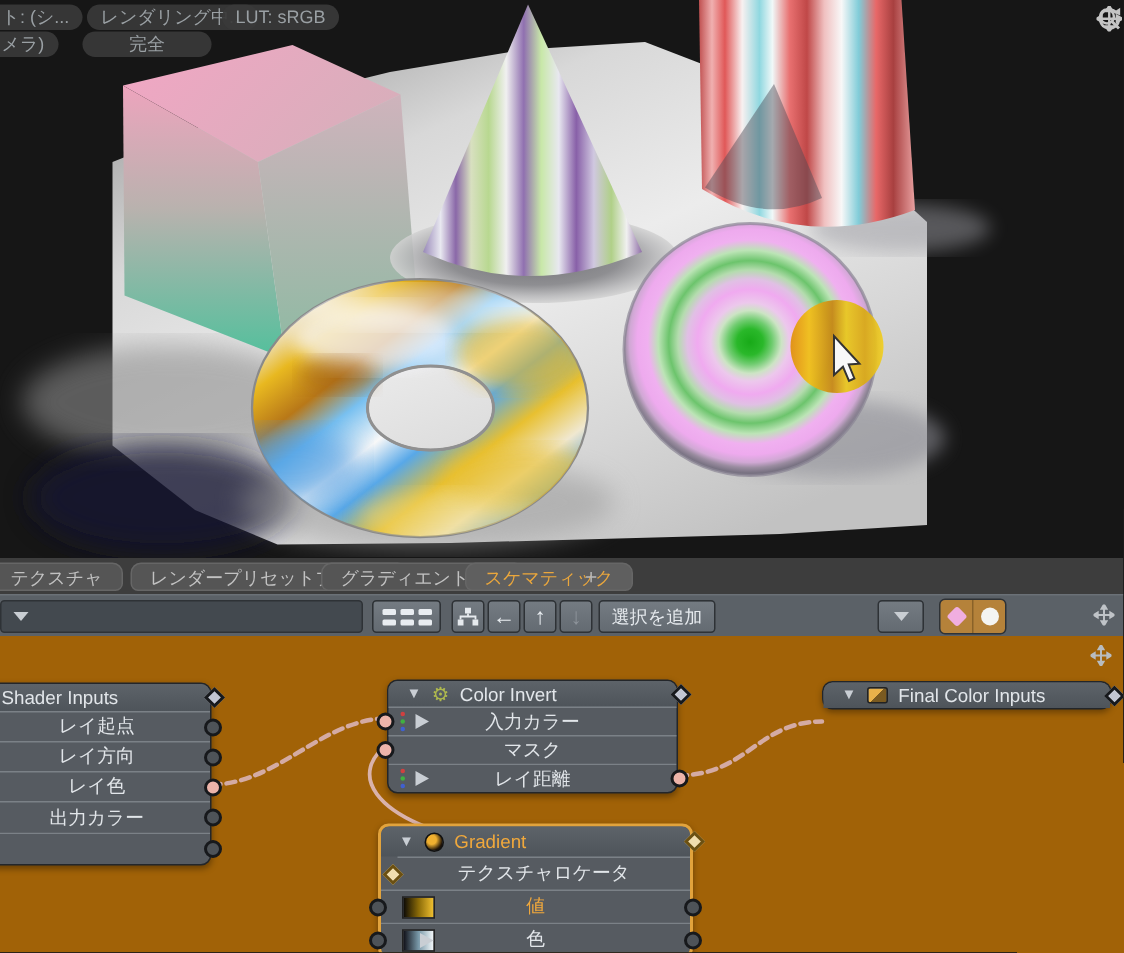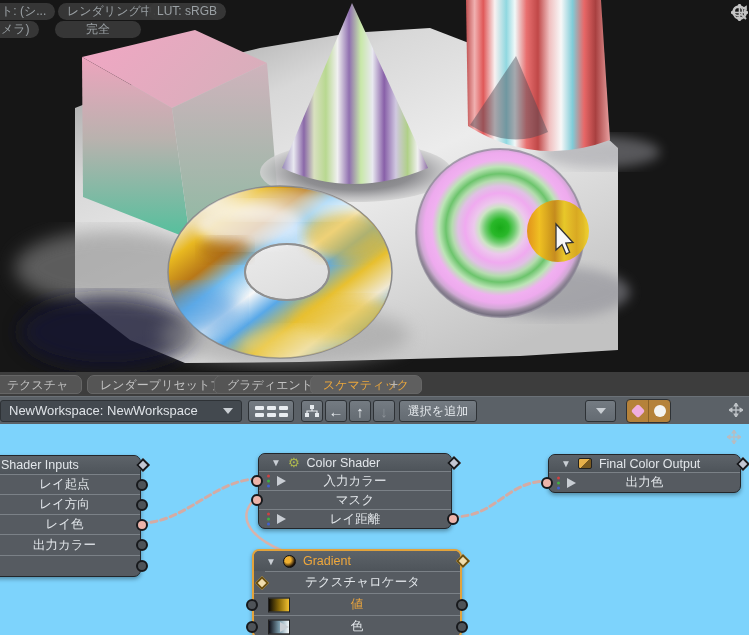--- a/index.html
+++ b/index.html
@@ -34,21 +34,21 @@
   .arrow{font-size:15px;font-weight:bold;color:#e8ecf0;}
   .arrow.dis{color:#8d939a;}
   .toggles{position:absolute;left:626px;top:2px;width:45px;height:24px;background:#b5823a;border:1px solid #2e3236;
            border-radius:4px;display:flex;align-items:center;}
   .tg{flex:1;height:100%;display:flex;align-items:center;justify-content:center;}
   .tg + .tg{border-left:1px solid #8a6228;}
   .tg .diamond{width:10px;height:10px;background:#f0aee0;transform:rotate(45deg);border-radius:2px;}
   .tg .circle{width:12px;height:12px;background:#f4f4f2;border-radius:50%;}
 
   
-  .schematic{position:absolute;left:0;top:424px;width:749px;height:211px;background:#7dd3fc;overflow:hidden;}
+  .schematic{position:absolute;left:0;top:424px;width:749px;height:211px;background:#a16207;overflow:hidden;}
   .wires{position:absolute;left:0;top:0;z-index:1;pointer-events:none;}
   .node{position:absolute;z-index:2;border:1px solid #23262a;border-radius:7px;background:#565b61;
         box-shadow:0 2px 4px rgba(0,0,0,.35);font-size:12.5px;color:#e2e6ea;}
   .node.sel{border:2px solid #e2a33c;}
   .node-hd{display:flex;align-items:center;gap:7px;padding:0 12px;background:linear-gradient(#5d6369,#4e545a);
            border-radius:6px 6px 0 0;position:relative;}
   .node.sel .node-hd{color:#f0a83c;}
   .node-row{position:relative;border-top:1px solid #7b8187;display:flex;align-items:center;justify-content:center;}
   .node-row:last-child{border-radius:0 0 6px 6px;}
   .cn{position:absolute;width:12px;height:12px;border-radius:50%;background:#4e5358;border:2px solid #17191c;top:50%;transform:translateY(-50%);}
@@ -257,21 +257,20 @@
   <div class="tabbar">
     <div class="tab" style="left:-6px;width:88px;">テクスチャビュー</div>
     <div class="tab" style="left:87px;">レンダープリセットブラウザ</div>
     <div class="tab" style="left:214px;">グラディエント編集</div>
     <div class="tab active" style="left:310px;">スケマティック</div>
     <div class="tab-add" style="left:390px;">+</div>
   </div>
 
   <div class="toolbar">
     <div class="tb-dd">
-      <span>NewWorkspace: NewWorkspace</span>
       <span class="tri-down"></span>
     </div>
     <div class="tb-btn" style="left:248px;width:46px;">
       <span class="gridico">
           <span></span>
           <span></span>
           <span></span>
           <span></span>
           <span></span>
           <span></span>
@@ -359,21 +358,21 @@
       </div>
       <div class="node-row" style="height:21px;">
         <span class="cn R"></span>
       </div>
     </div>
 
     <div class="node" style="left:258px;top:29px;width:194px;">
       <div class="node-hd" style="height:17px;">
         <span class="collapse">▼</span>
         <span class="gear">⚙</span>
-        <span>Color Shader</span>
+        <span>Color Invert</span>
         <span class="dm R"></span>
       </div>
       <div class="node-row" style="height:19px;">
         <span class="cn L pink"></span>
         <span class="rgbdots">
             <i style="background:#d04040"></i>
             <i style="background:#40b040"></i>
             <i style="background:#4060d0"></i>
           </span>
         <span class="play"></span>
@@ -392,32 +391,22 @@
         <span class="play"></span>
         <span>レイ距離</span>
         <span class="cn R pink"></span>
       </div>
     </div>
 
     <div class="node" style="left:548px;top:30px;width:193px;">
       <div class="node-hd" style="height:17px;">
         <span class="collapse">▼</span>
         <span class="imgico"></span>
-        <span>Final Color Output</span>
+        <span>Final Color Inputs</span>
         <span class="dm R"></span>
-      </div>
-      <div class="node-row" style="height:20px;">
-        <span class="cn L pink"></span>
-        <span class="rgbdots">
-            <i style="background:#d04040"></i>
-            <i style="background:#40b040"></i>
-            <i style="background:#4060d0"></i>
-          </span>
-        <span class="play"></span>
-        <span>出力色</span>
       </div>
     </div>
 
     <div class="node sel" style="left:252px;top:125px;width:210px;">
       <div class="node-hd" style="height:20px;">
         <span class="collapse">▼</span>
         <span class="ballico"></span>
         <span>Gradient</span>
         <span class="dm R gold"></span>
       </div>

